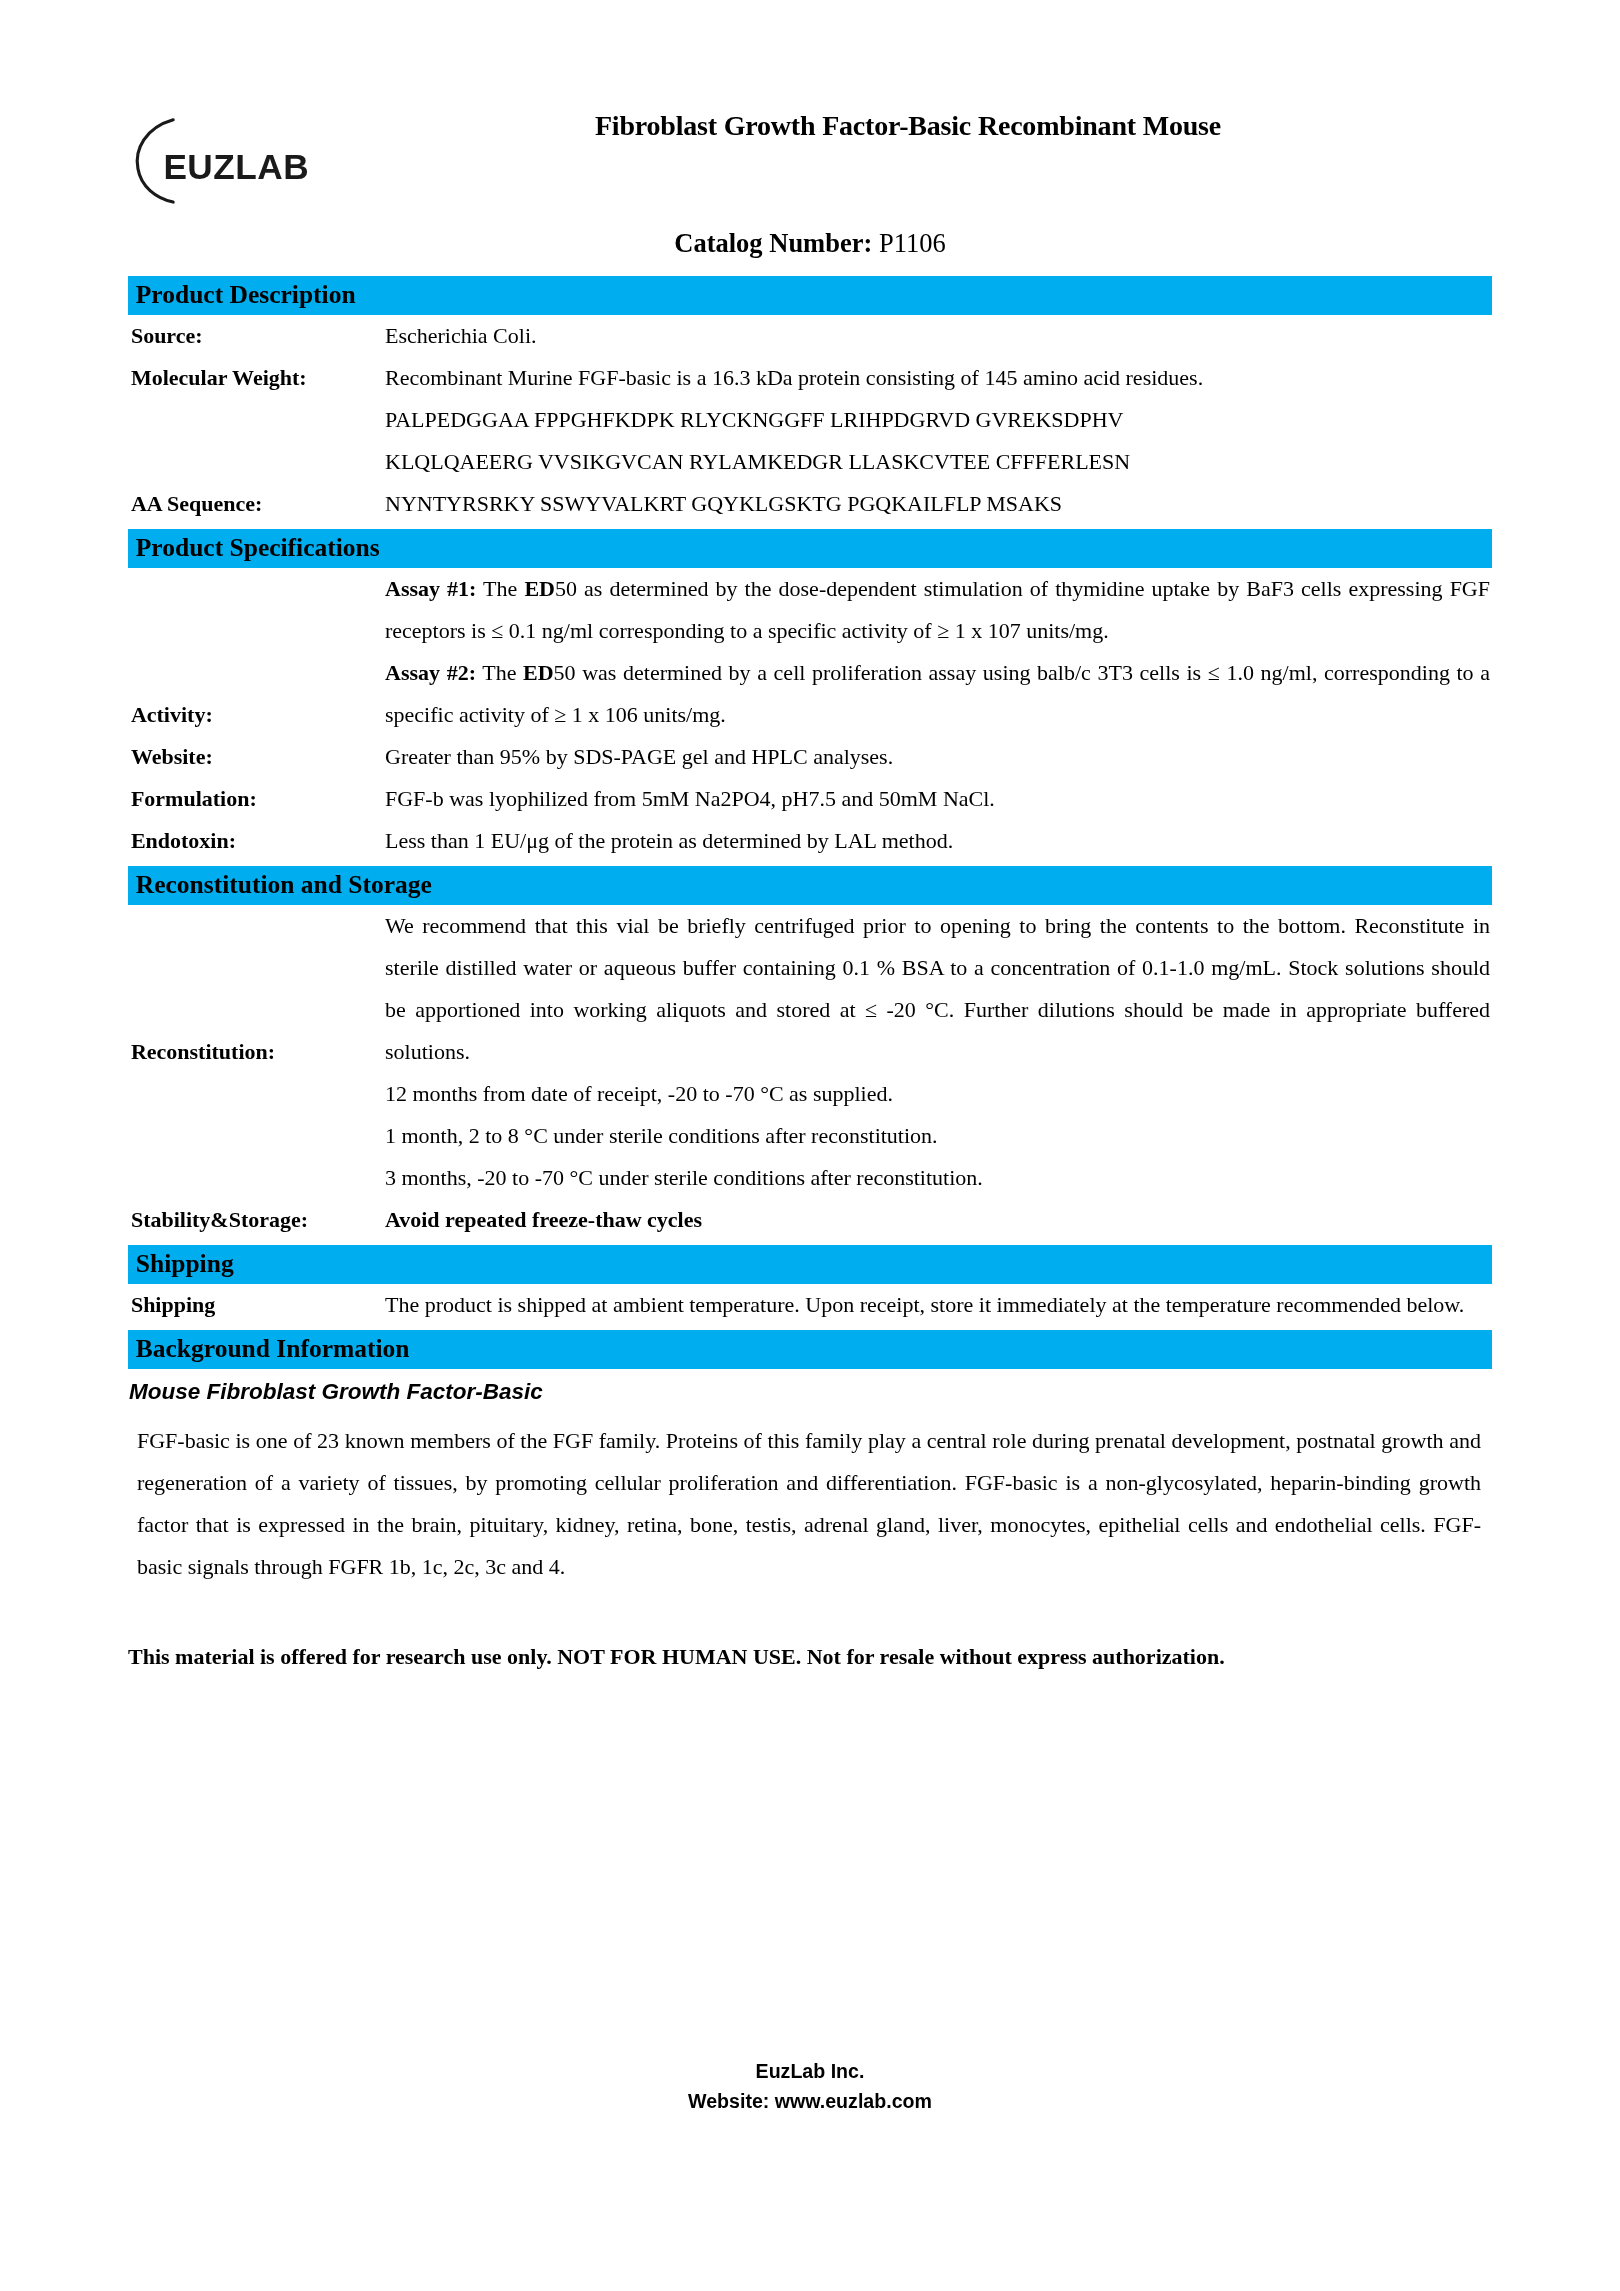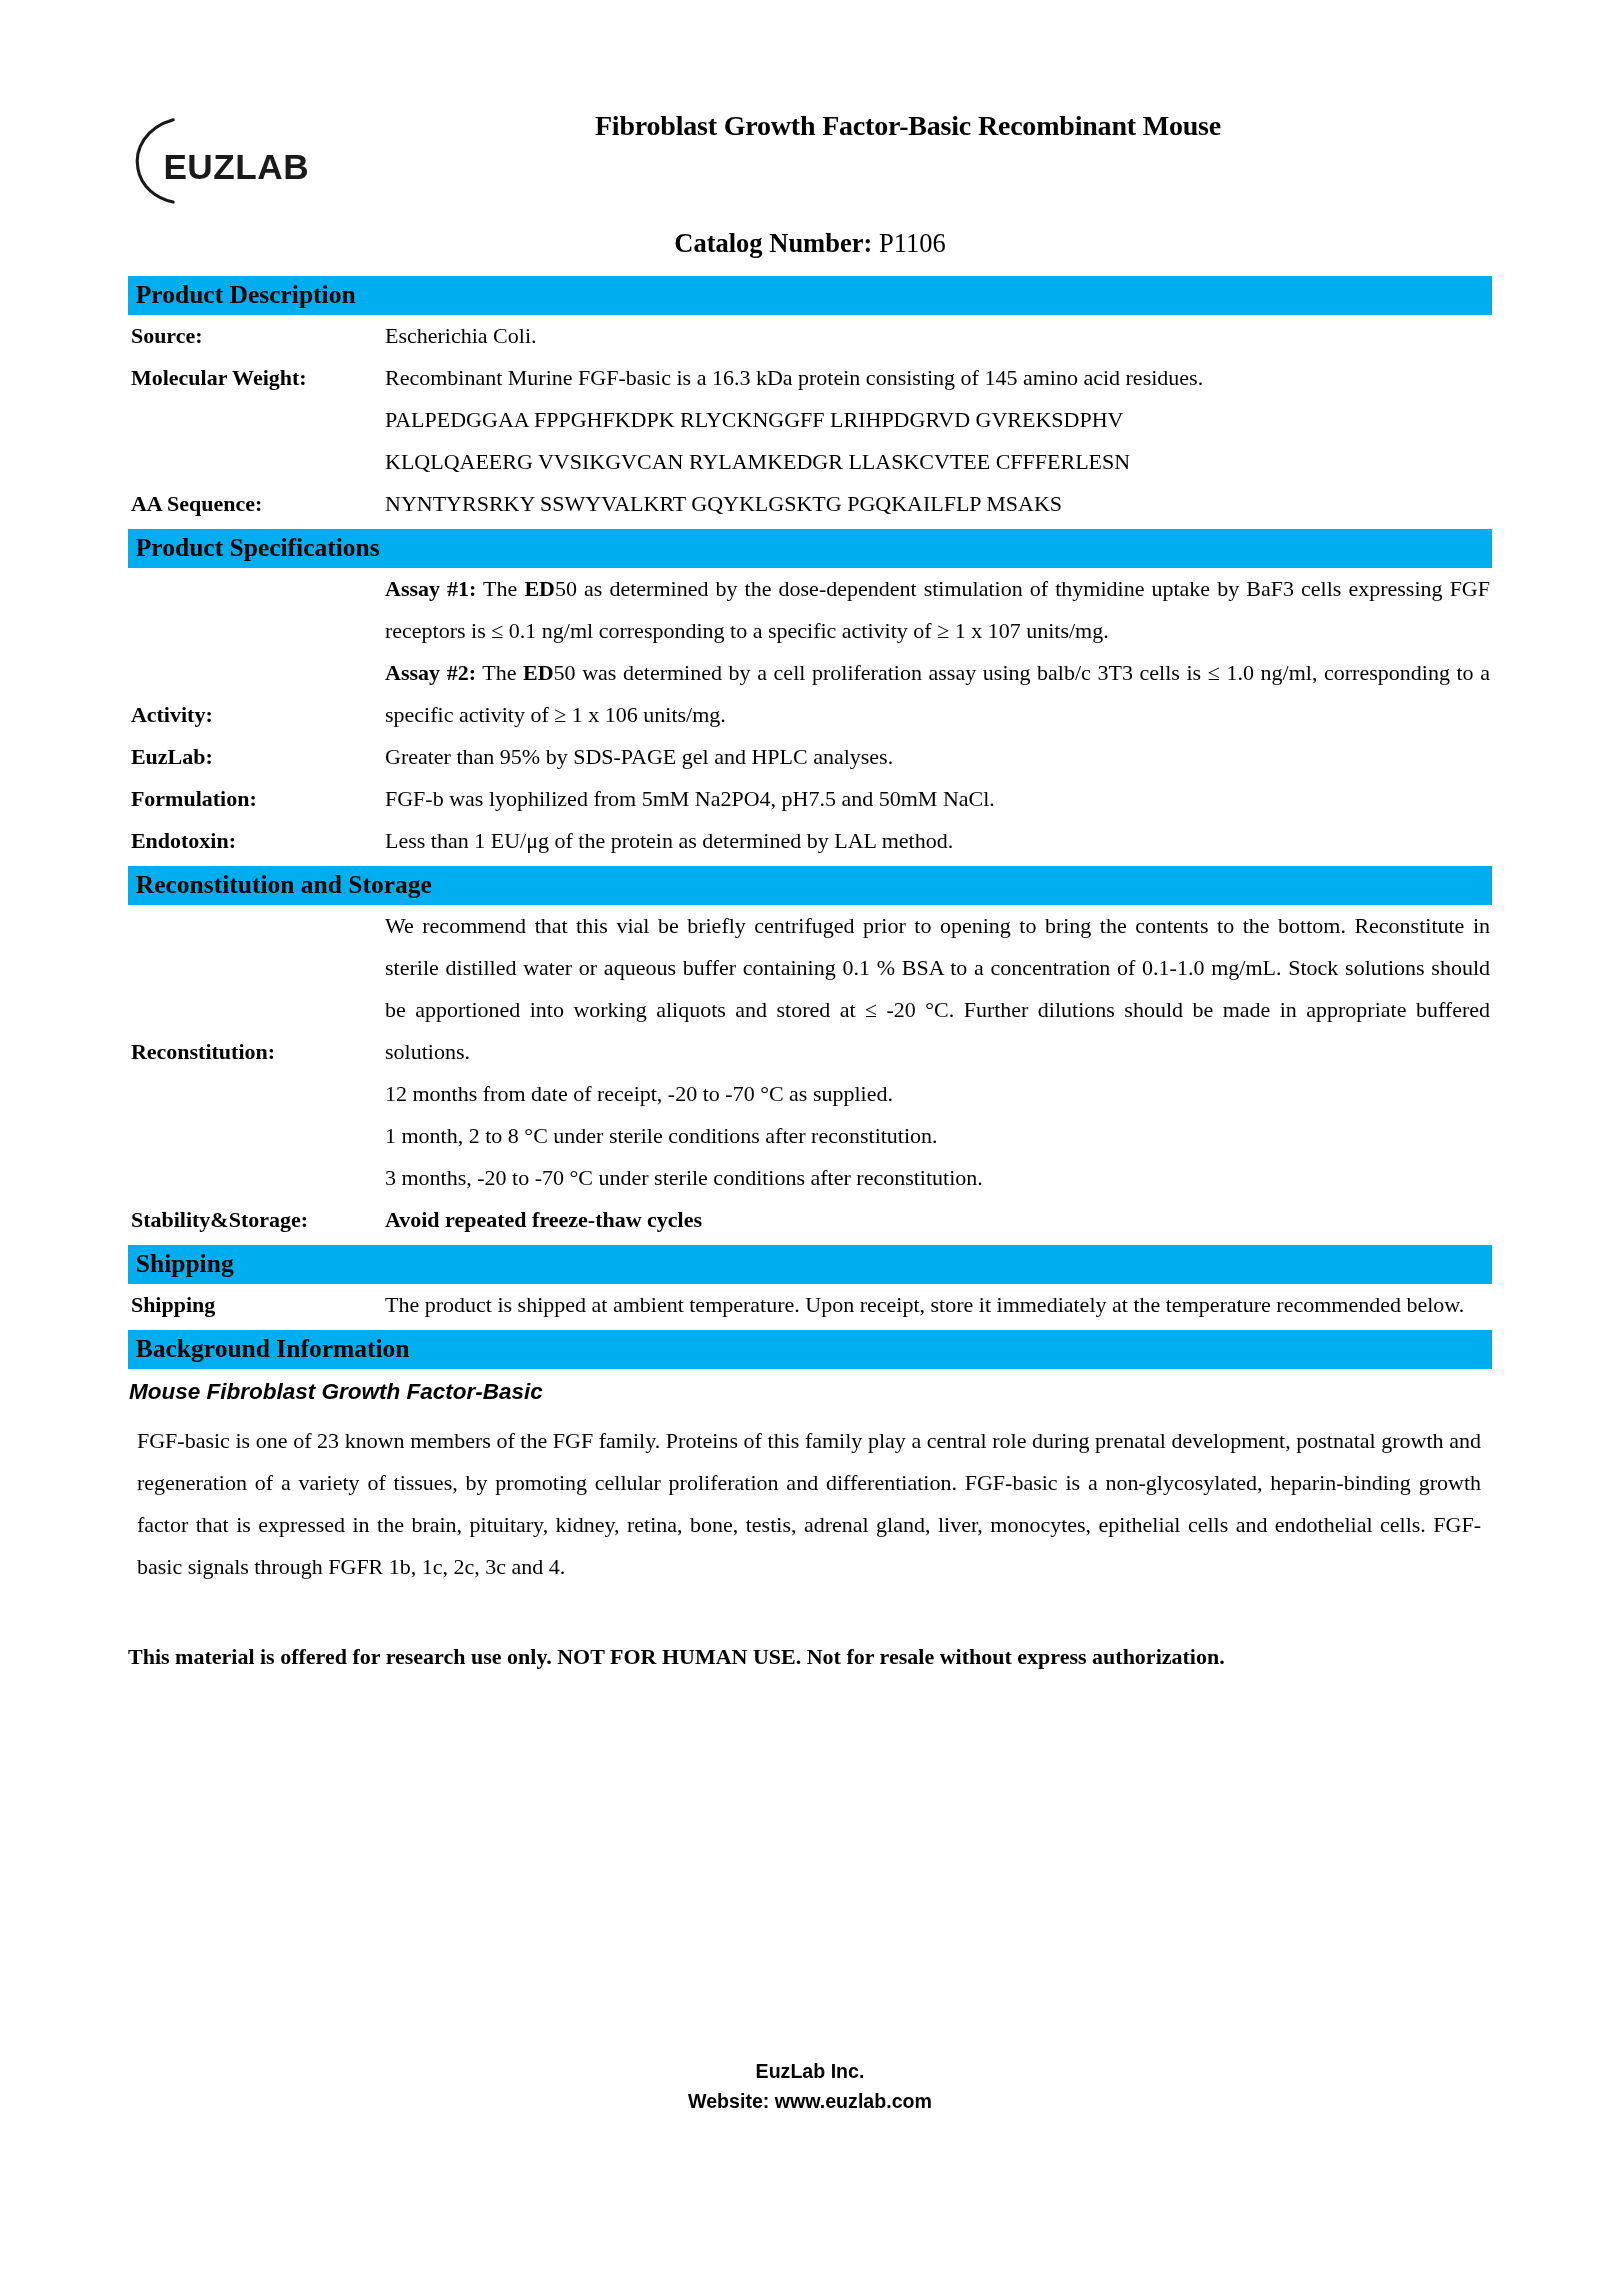--- a/index.html
+++ b/index.html
@@ -211,21 +211,21 @@
 
     <div class="row">
       <div class="lbl">Activity:</div>
       <div class="val">
         <p class="j"><b>Assay #1:</b><span> The </span><b>ED</b><span>50 as determined by the dose-dependent stimulation of thymidine uptake by BaF3 cells expressing FGF receptors is ≤ 0.1 ng/ml corresponding to a specific activity of ≥ 1 x 107 units/mg.</span></p>
         <p class="j"><b>Assay #2:</b><span> The </span><b>ED</b><span>50 was determined by a cell proliferation assay using balb/c 3T3 cells is ≤ 1.0 ng/ml, corresponding to a specific activity of ≥ 1 x 106 units/mg.</span></p>
       </div>
     </div>
 
     <div class="row">
-      <div class="lbl">EuzLab:</div>
+      <div class="lbl">Website:</div>
       <div class="val nojust">Greater than 95% by SDS-PAGE gel and HPLC analyses.</div>
     </div>
 
     <div class="row">
       <div class="lbl">Formulation:</div>
       <div class="val nojust">FGF-b was lyophilized from 5mM Na2PO4, pH7.5 and 50mM NaCl.</div>
     </div>
 
     <div class="row">
       <div class="lbl">Endotoxin:</div>

